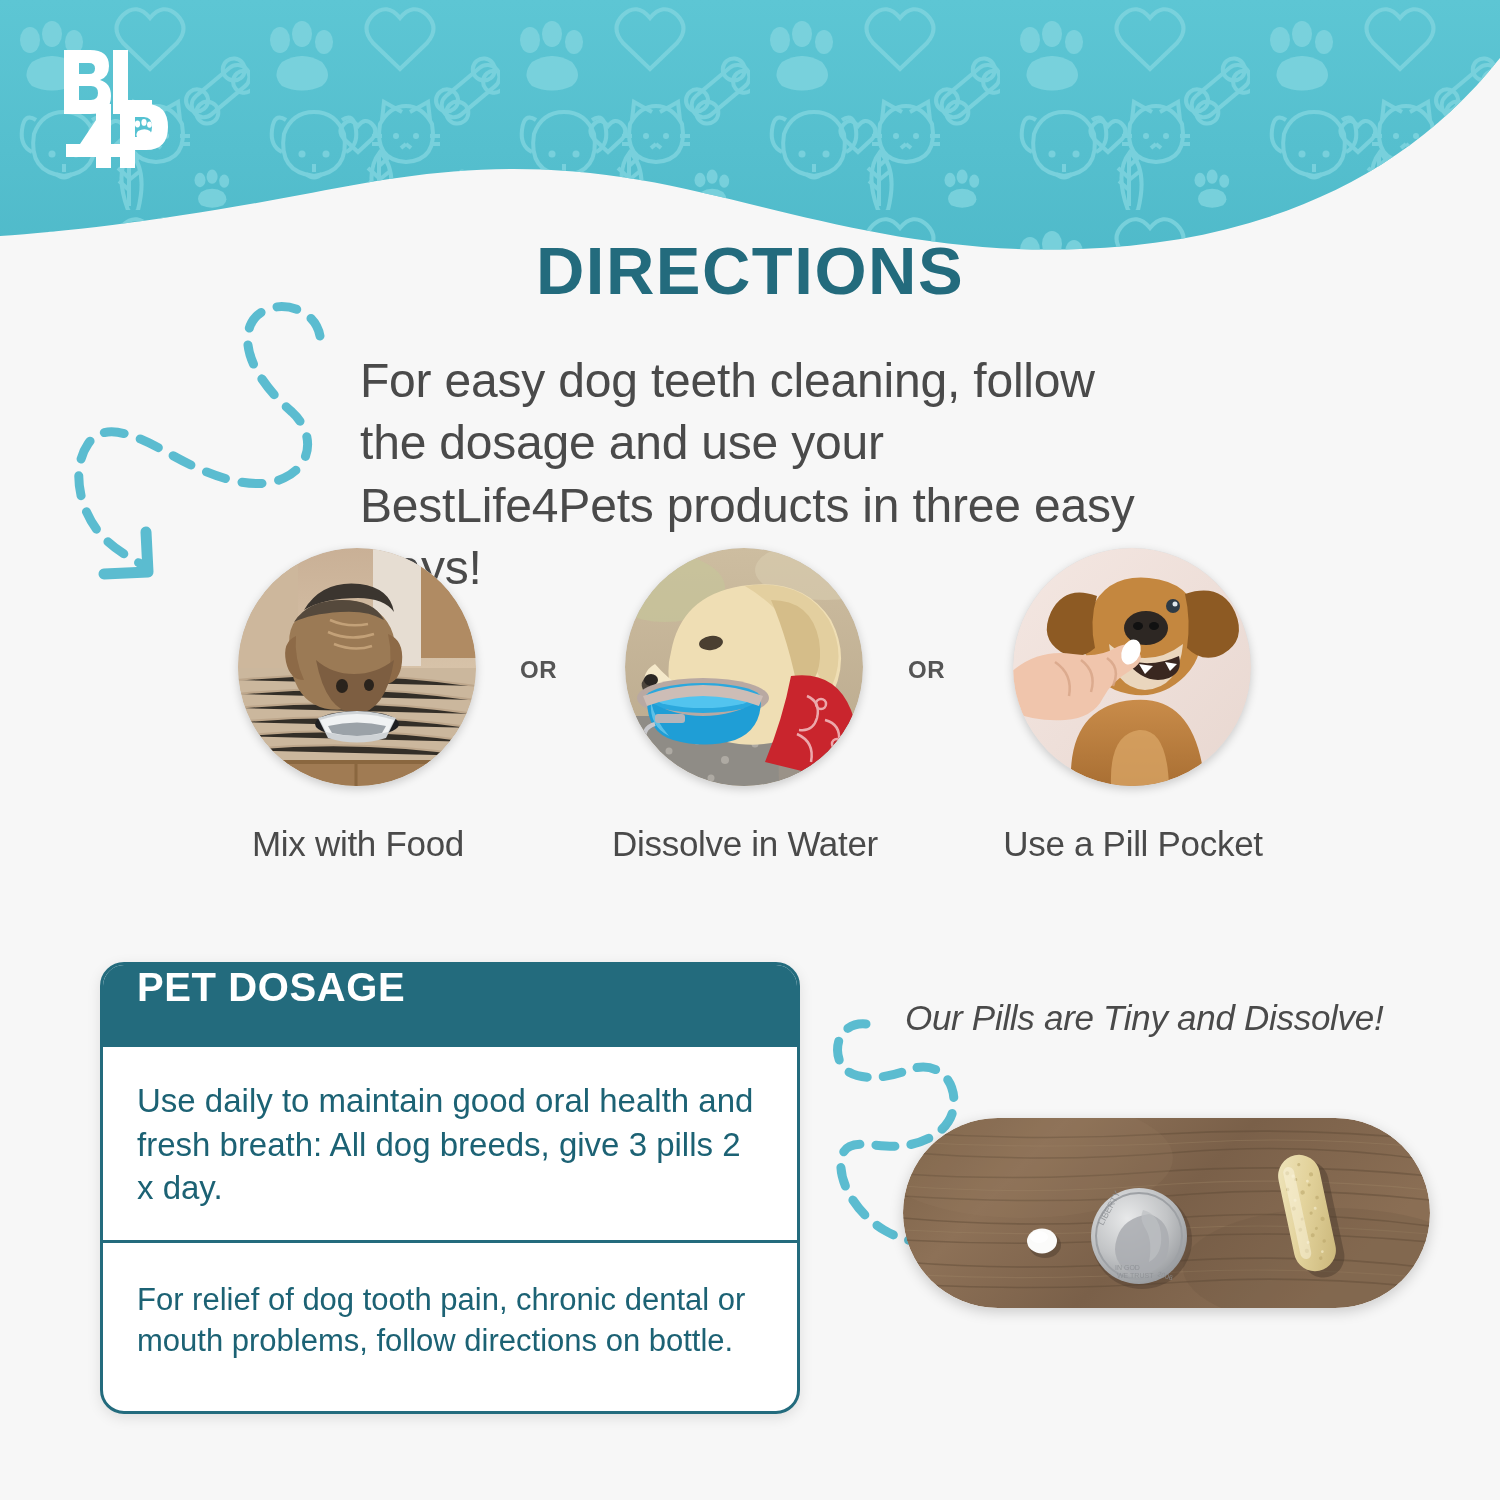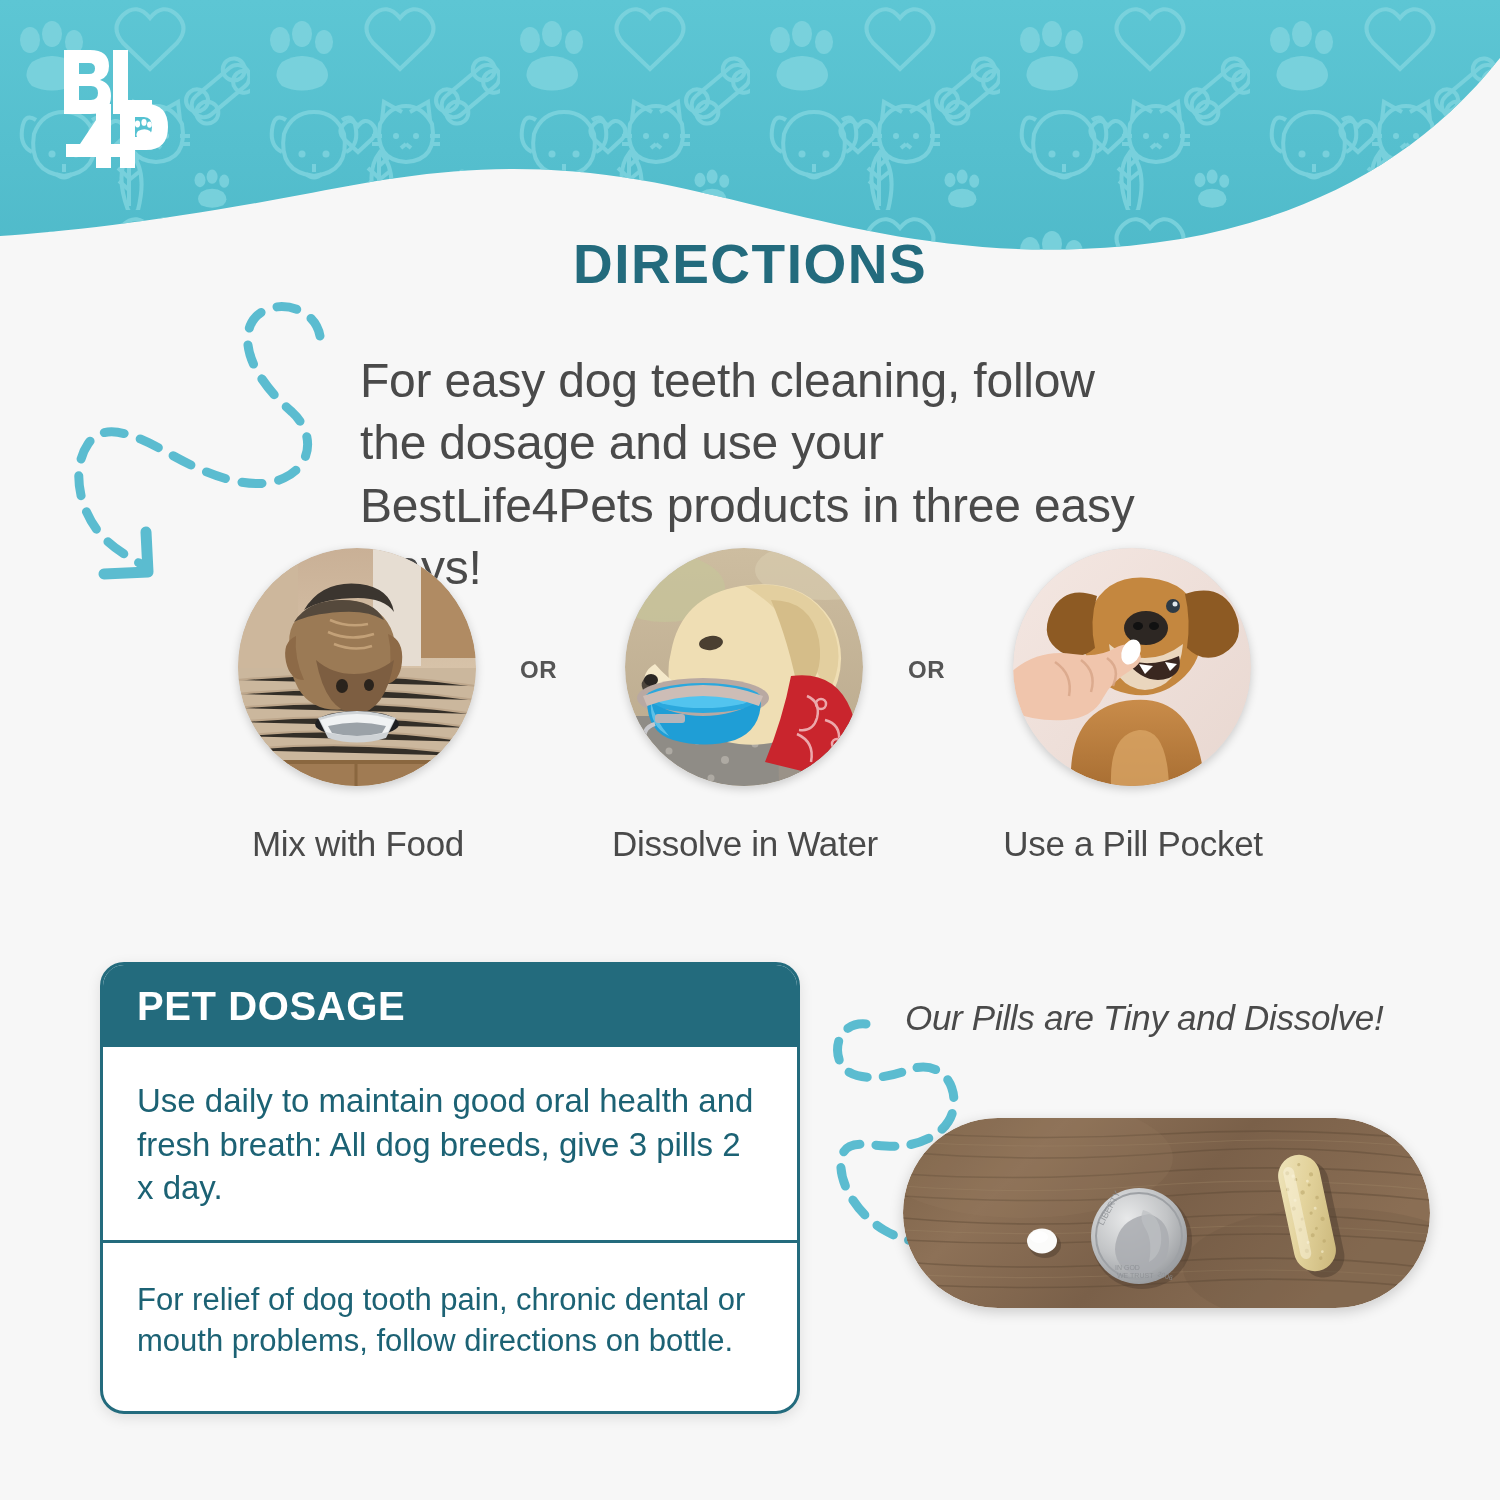--- a/index.html
+++ b/index.html
@@ -20,21 +20,21 @@
 
   #logo {
     position:absolute; left:58px; top:44px; width:110px; height:130px; z-index:6;
   }
   #logo svg { display:block; width:110px; height:130px; }
 
   
   #page-title {
     position:absolute; top:232px; left:0; width:1500px;
     text-align:center;
-    font-size:55px; font-weight:bold; letter-spacing:1.5px;
+    font-size:67px; font-weight:bold; letter-spacing:1.5px;
     color:#236b7d;
     z-index:3;
   }
   #subtitle {
     position:absolute; top:350px; left:360px; width:780px;
     font-size:48px; line-height:1.30;
     color:#4a4a4a;
     font-weight:400;
     letter-spacing:-0.2px;
     z-index:3;
@@ -80,21 +80,21 @@
     position:absolute; left:100px; top:962px; width:700px; height:452px;
     border-radius:24px;
     border:3px solid #236b7d;
     background:#ffffff;
     overflow:hidden;
     box-shadow:0 4px 14px rgba(0,0,0,0.10);
     z-index:3;
   }
   #dosage-header {
     background:#236b7d; height:82px; width:100%;
-    display:flex; align-items:center; padding-left:34px;
+    display:flex; align-items:flex-start; padding-left:34px;
   }
   #dosage-header-title {
     color:#ffffff; font-size:40px; font-weight:bold; letter-spacing:0.6px;
   }
   #dosage-body-primary {
     padding:32px 34px 30px 34px;
     font-size:33px; line-height:1.32; font-weight:normal; color:#1c6274;
     border-bottom:3px solid #236b7d;
     min-height:195px;
   }

